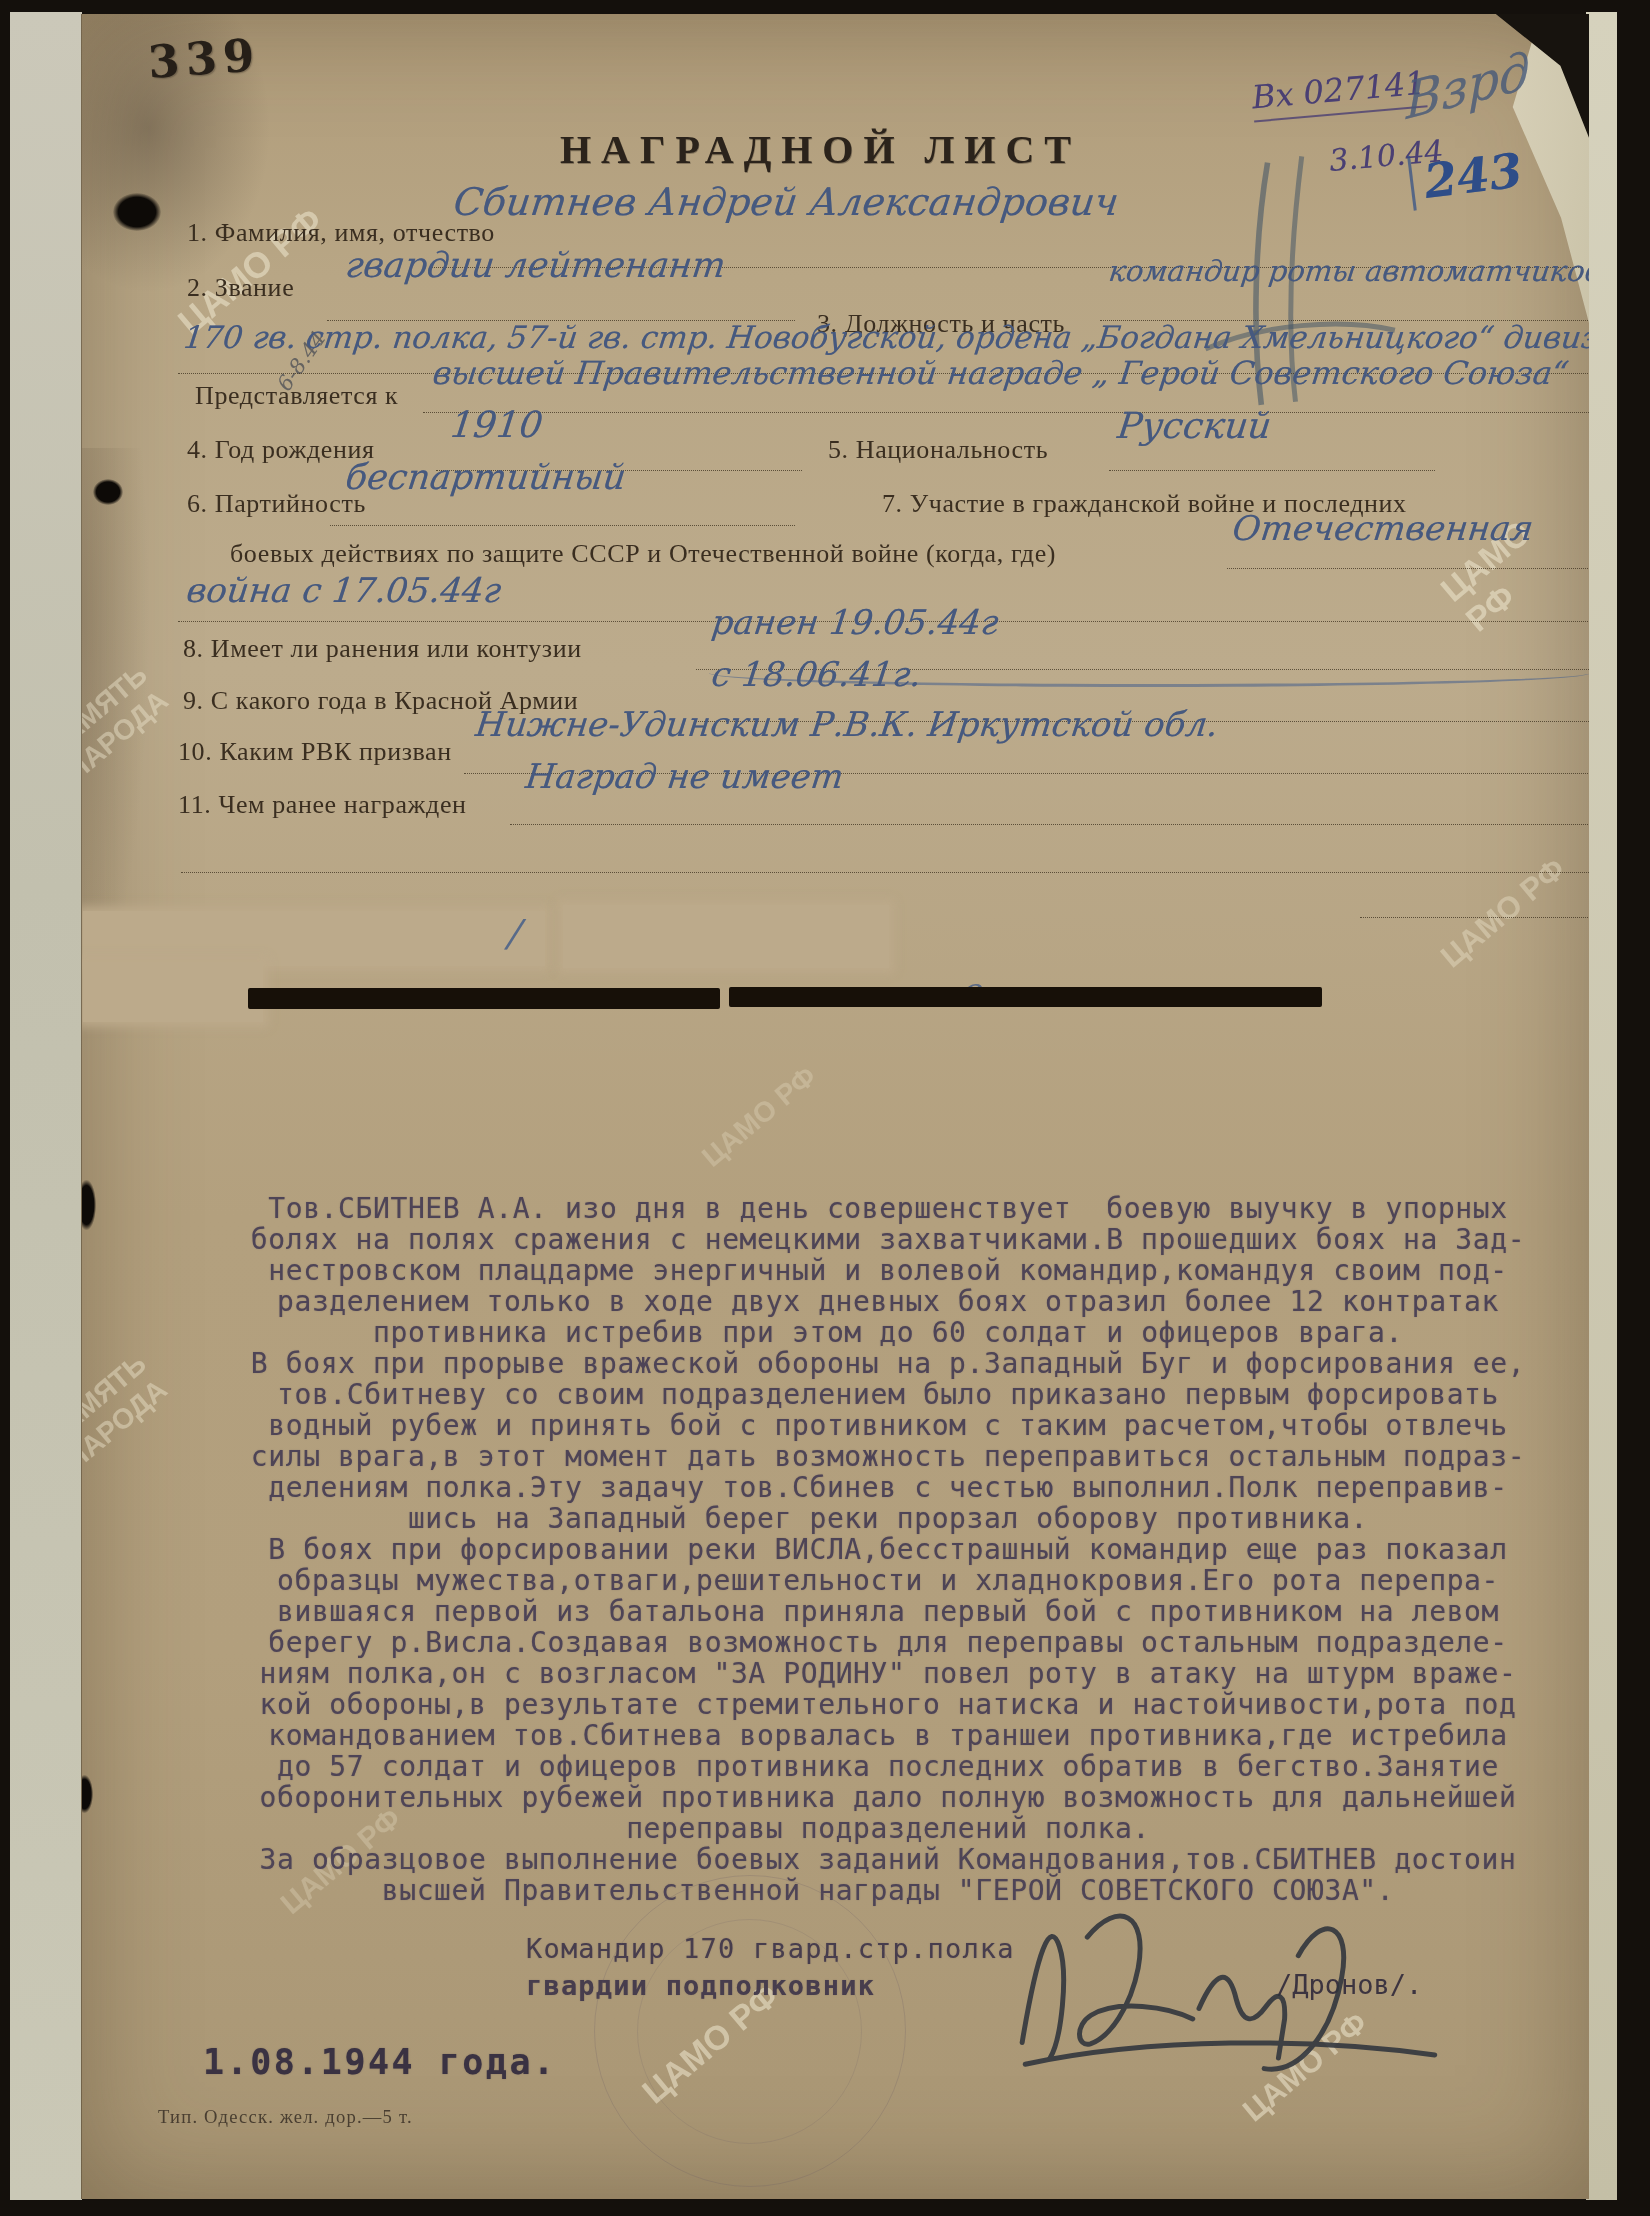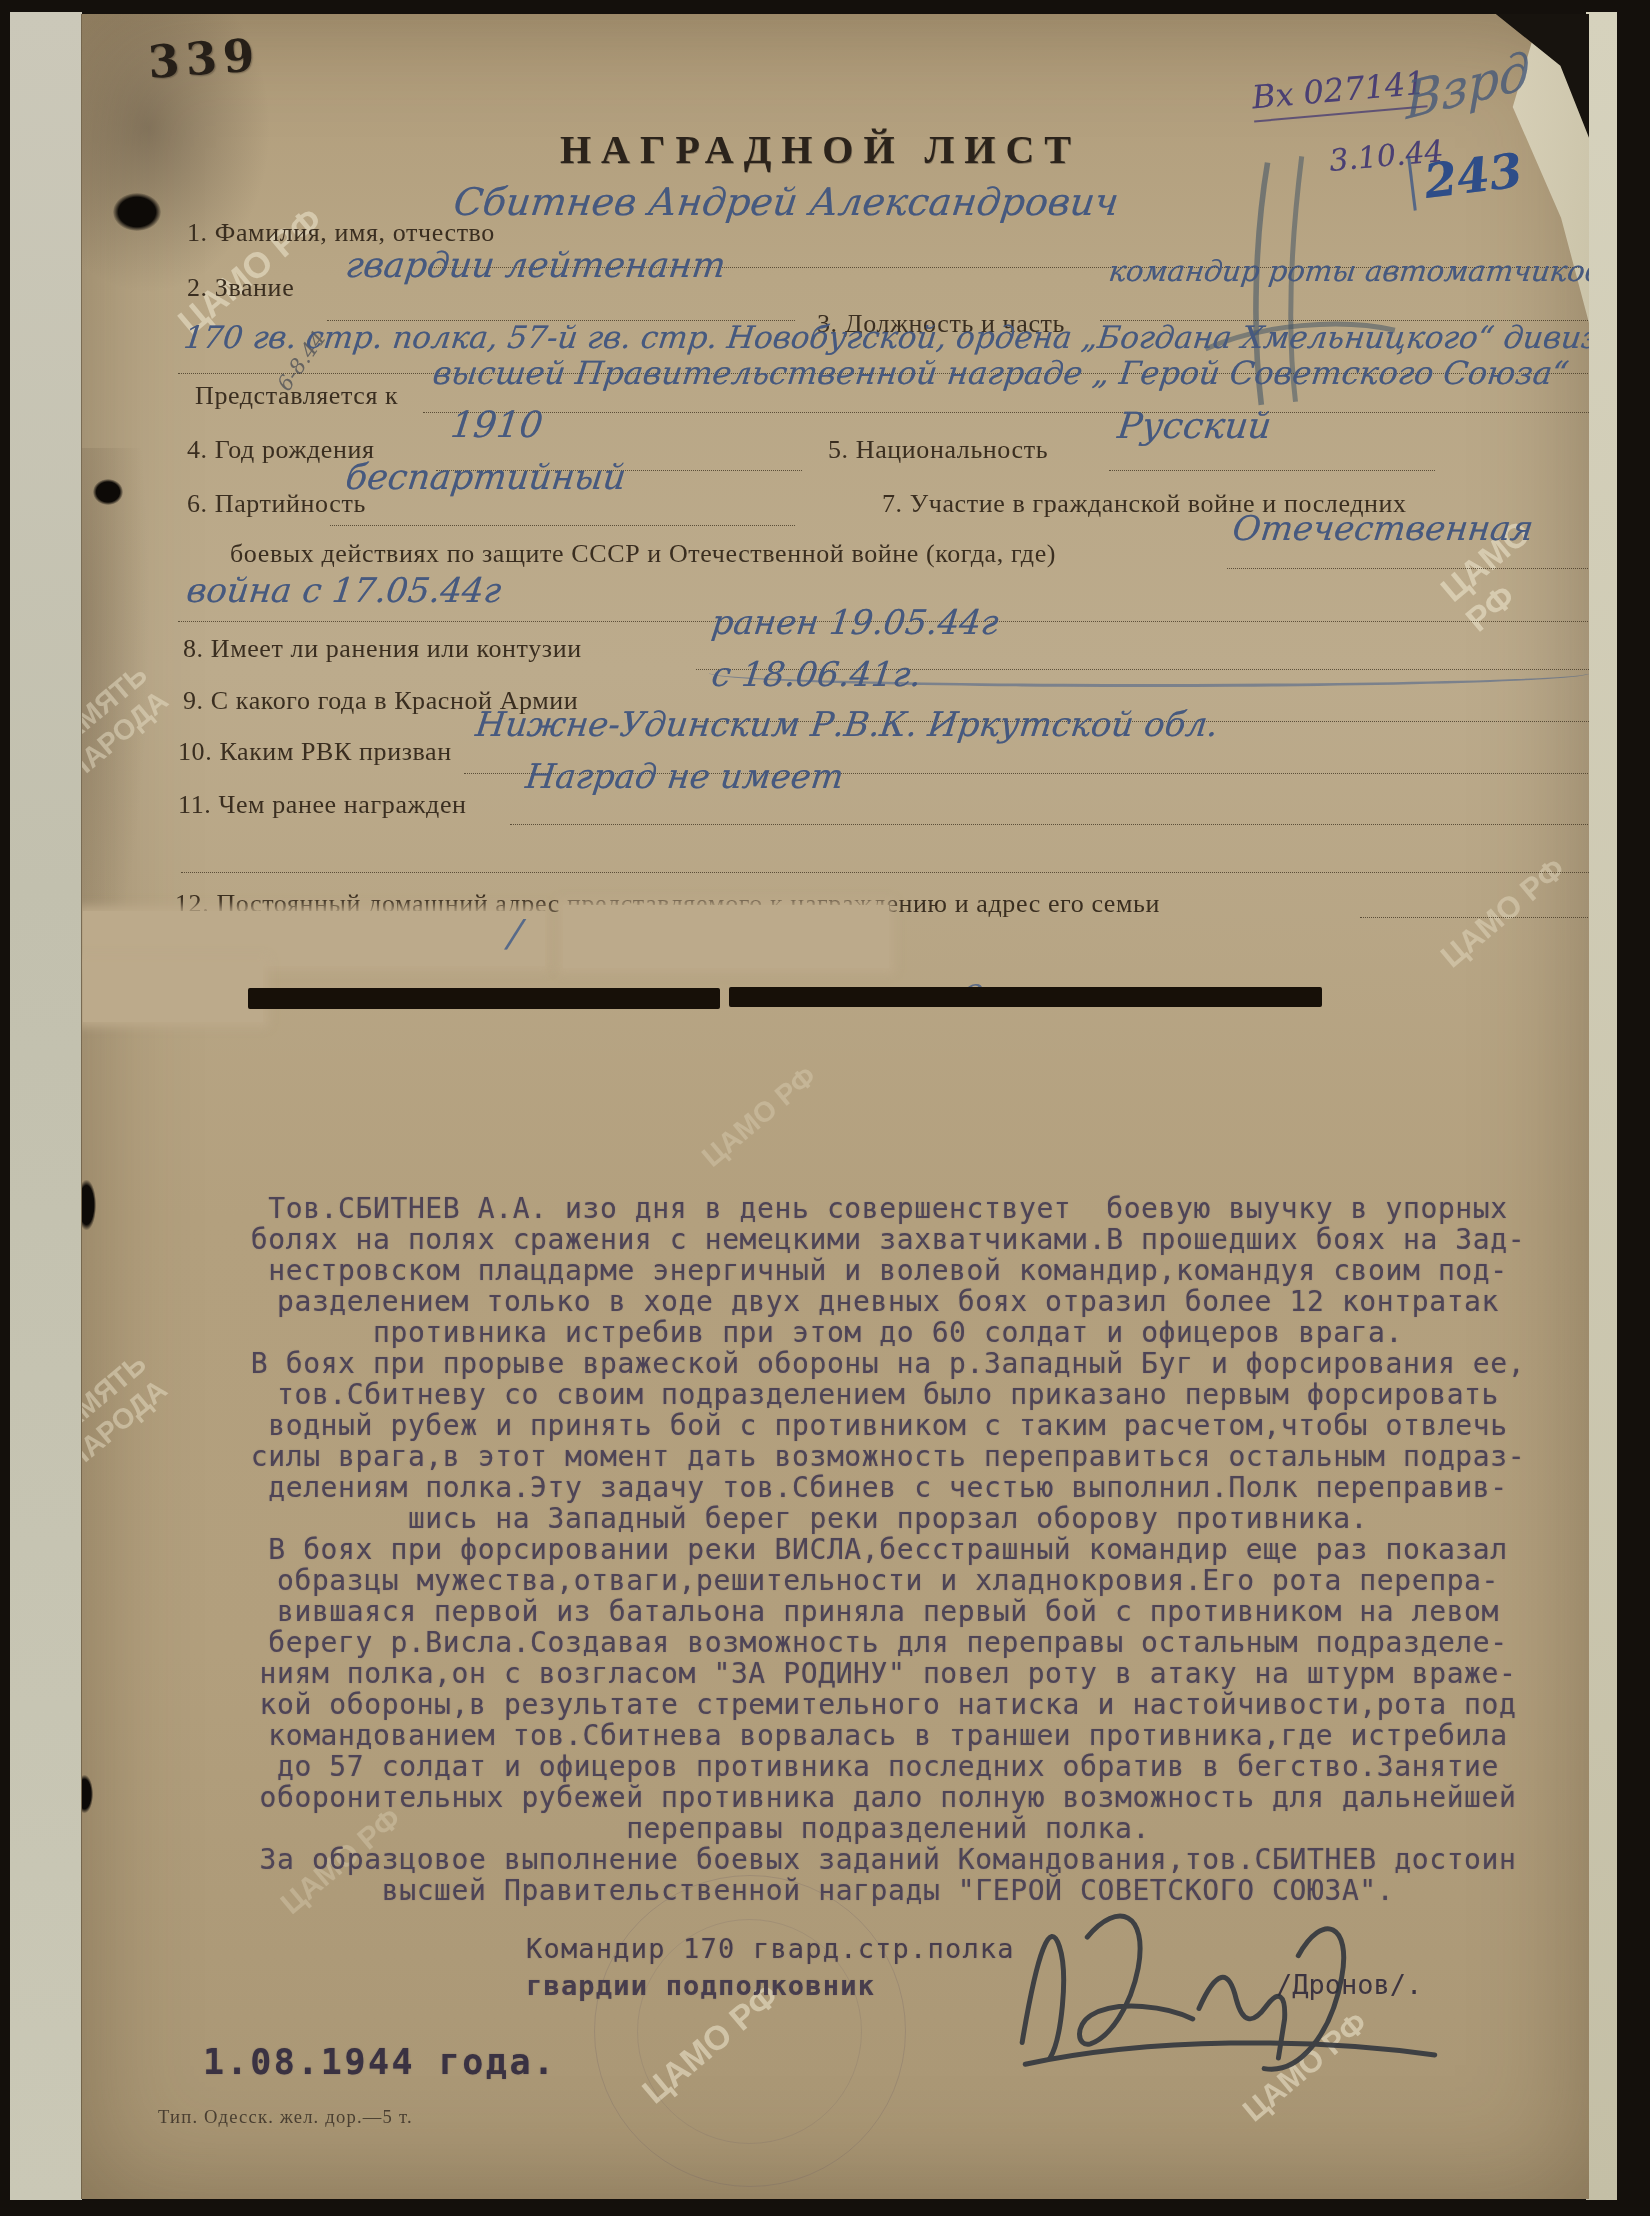--- a/index.html
+++ b/index.html
@@ -134,21 +134,20 @@
     <div class="lbl" style="left:96px;top:723px;">10. Каким РВК призван</div>
     <div class="hand" style="left:394px;top:690px;font-size:34px;">Нижне-Удинским Р.В.К. Иркутской обл.</div>
     <div class="dots" style="left:382px;top:759px;width:1126px;"></div>
 
     <div class="lbl" style="left:96px;top:776px;">11. Чем ранее награжден</div>
     <div class="hand" style="left:444px;top:742px;font-size:34px;">Наград не имеет</div>
     <div class="dots" style="left:428px;top:810px;width:1080px;"></div>
 
     <div class="dots" style="left:99px;top:858px;width:1408px;"></div>
 
-    <div class="lbl" style="left:93px;top:875px;">12. Постоянный домашний адрес представляемого к награждению и адрес его семьи</div>
     <div class="dots" style="left:1278px;top:903px;width:230px;"></div>
 
     <div class="redact" style="left:1.2px;top:897px;width:462px;height:55px;"></div>
     <div class="redact" style="left:481px;top:891px;width:326px;height:63px;"></div>
     <div class="redact" style="left:1.2px;top:948px;width:180px;height:60px;"></div>
     <div class="hand" style="left:427px;top:898px;font-size:37px;color:rgba(70,95,140,.7);">/</div>
     <div class="hand" style="left:881px;top:956px;font-size:34px;color:rgba(70,95,140,.6);">е</div>
     <div class="bar" style="left:166px;top:974px;width:472px;height:21px;"></div>
     <div class="bar" style="left:647px;top:973px;width:593px;height:20px;"></div>
 

